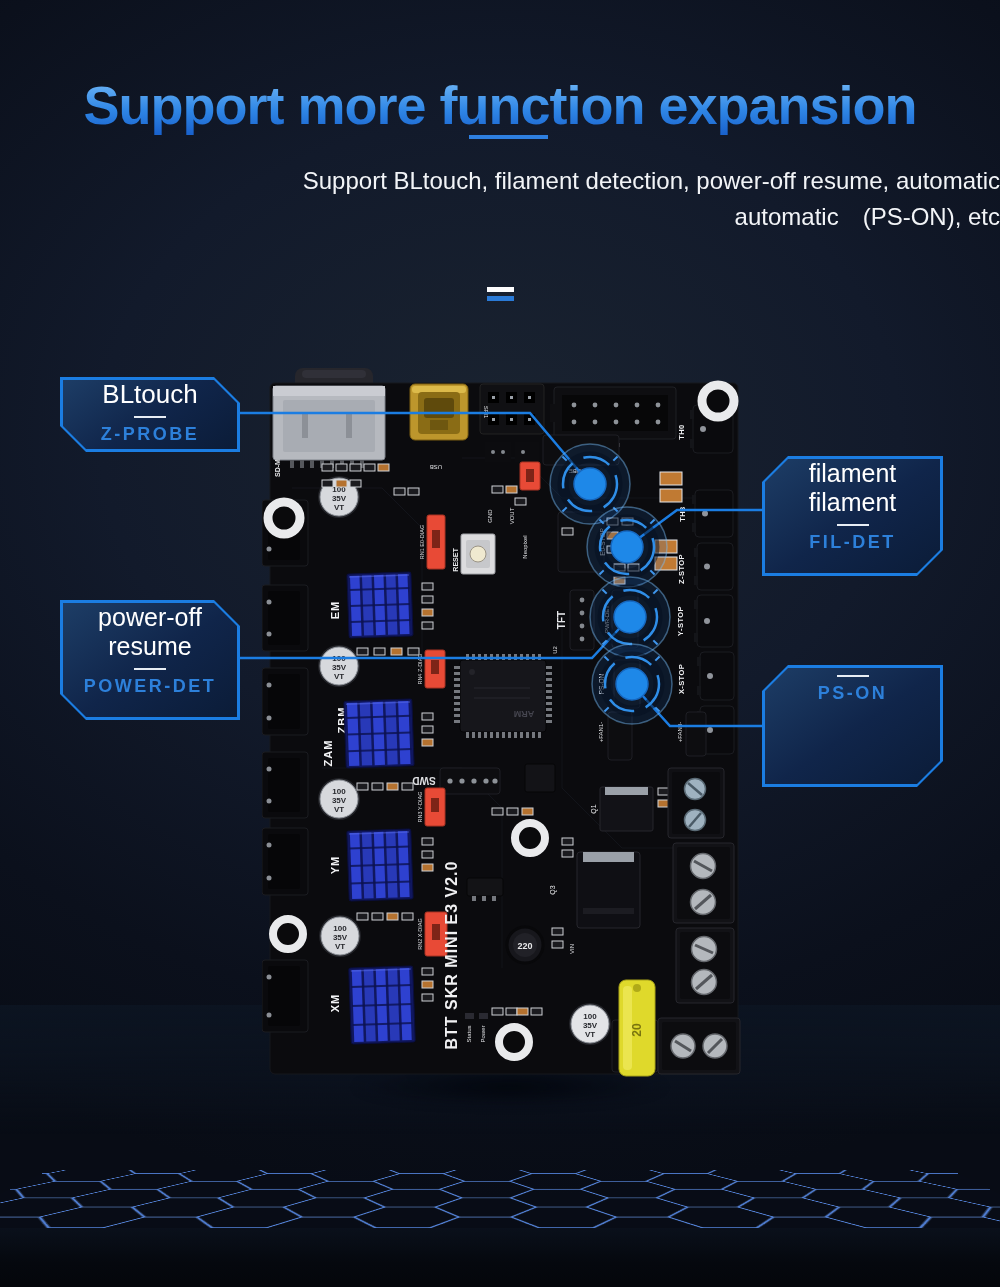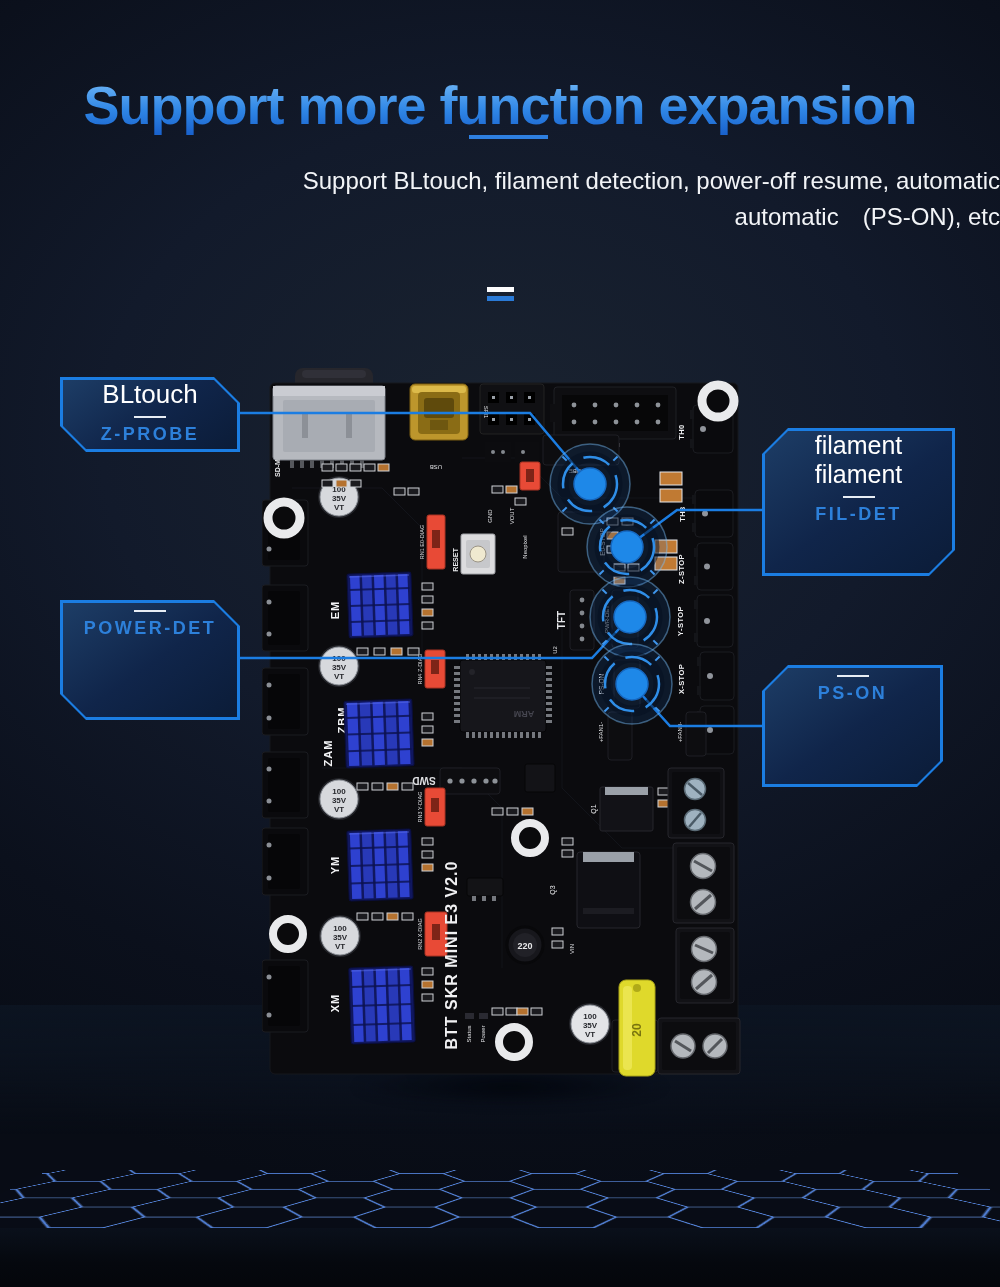--- a/index.html
+++ b/index.html
@@ -54,21 +54,21 @@
   .co-label{color:#fff;font-size:26px;line-height:29px;text-align:center;}
   .co-label-sm{font-size:25px;}
   .co-div{width:32px;height:2px;background:#e7edf4;margin:7px 0 6px;}
   .co-sub{color:#2d80da;font-size:18px;font-weight:bold;letter-spacing:2.5px;}
   .cut-r  {clip-path:polygon(0 0,154px 0,100% 26px,100% 100%,26px 100%,0 calc(100% - 26px));}
   .cut-ri {clip-path:polygon(0 0,151px 0,100% 23px,100% 100%,23px 100%,0 calc(100% - 23px));}
   .cut-l  {clip-path:polygon(26px 0,100% 0,100% calc(100% - 26px),calc(100% - 26px) 100%,0 100%,0 26px);}
   .cut-li {clip-path:polygon(23px 0,100% 0,100% calc(100% - 23px),calc(100% - 23px) 100%,0 100%,0 23px);}
   .co-bltouch{left:60px;top:377px;width:180px;height:75px;}
   .co-power{left:60px;top:600px;width:180px;height:120px;}
-  .co-fil{left:762px;top:428px;width:181px;height:148px;padding-left:12px;}
+  .co-fil{left:762px;top:456px;width:181px;height:120px;}
   .co-shut{left:762px;top:665px;width:181px;height:122px;}
 </style>
 </head>
 <body>
 
 <div class="canvas">
 
   <div class="hexfloor">
     <div class="hexgrid">
       <svg id="hexsvg" width="1700" height="620" viewBox="0 0 1700 620">
@@ -918,20 +918,21 @@
       <div class="co-label">BLtouch</div>
       <div class="co-div"></div>
       <div class="co-sub">Z-PROBE</div>
     </div>
   </div>
 
   <div class="callout co-power">
     <div class="co-outer cut-r"></div>
       <div class="co-inner cut-ri"></div>
     <div class="co-content">
+      <div class="co-label co-label-sm"><span>power-off</span><br><span>resume</span></div>
       <div class="co-div"></div>
       <div class="co-sub">POWER-DET</div>
     </div>
   </div>
 
   <div class="callout co-fil">
     <div class="co-outer cut-l"></div>
       <div class="co-inner cut-li"></div>
     <div class="co-content">
       <div class="co-label co-label-sm"><span>filament</span><br><span>filament</span></div>

